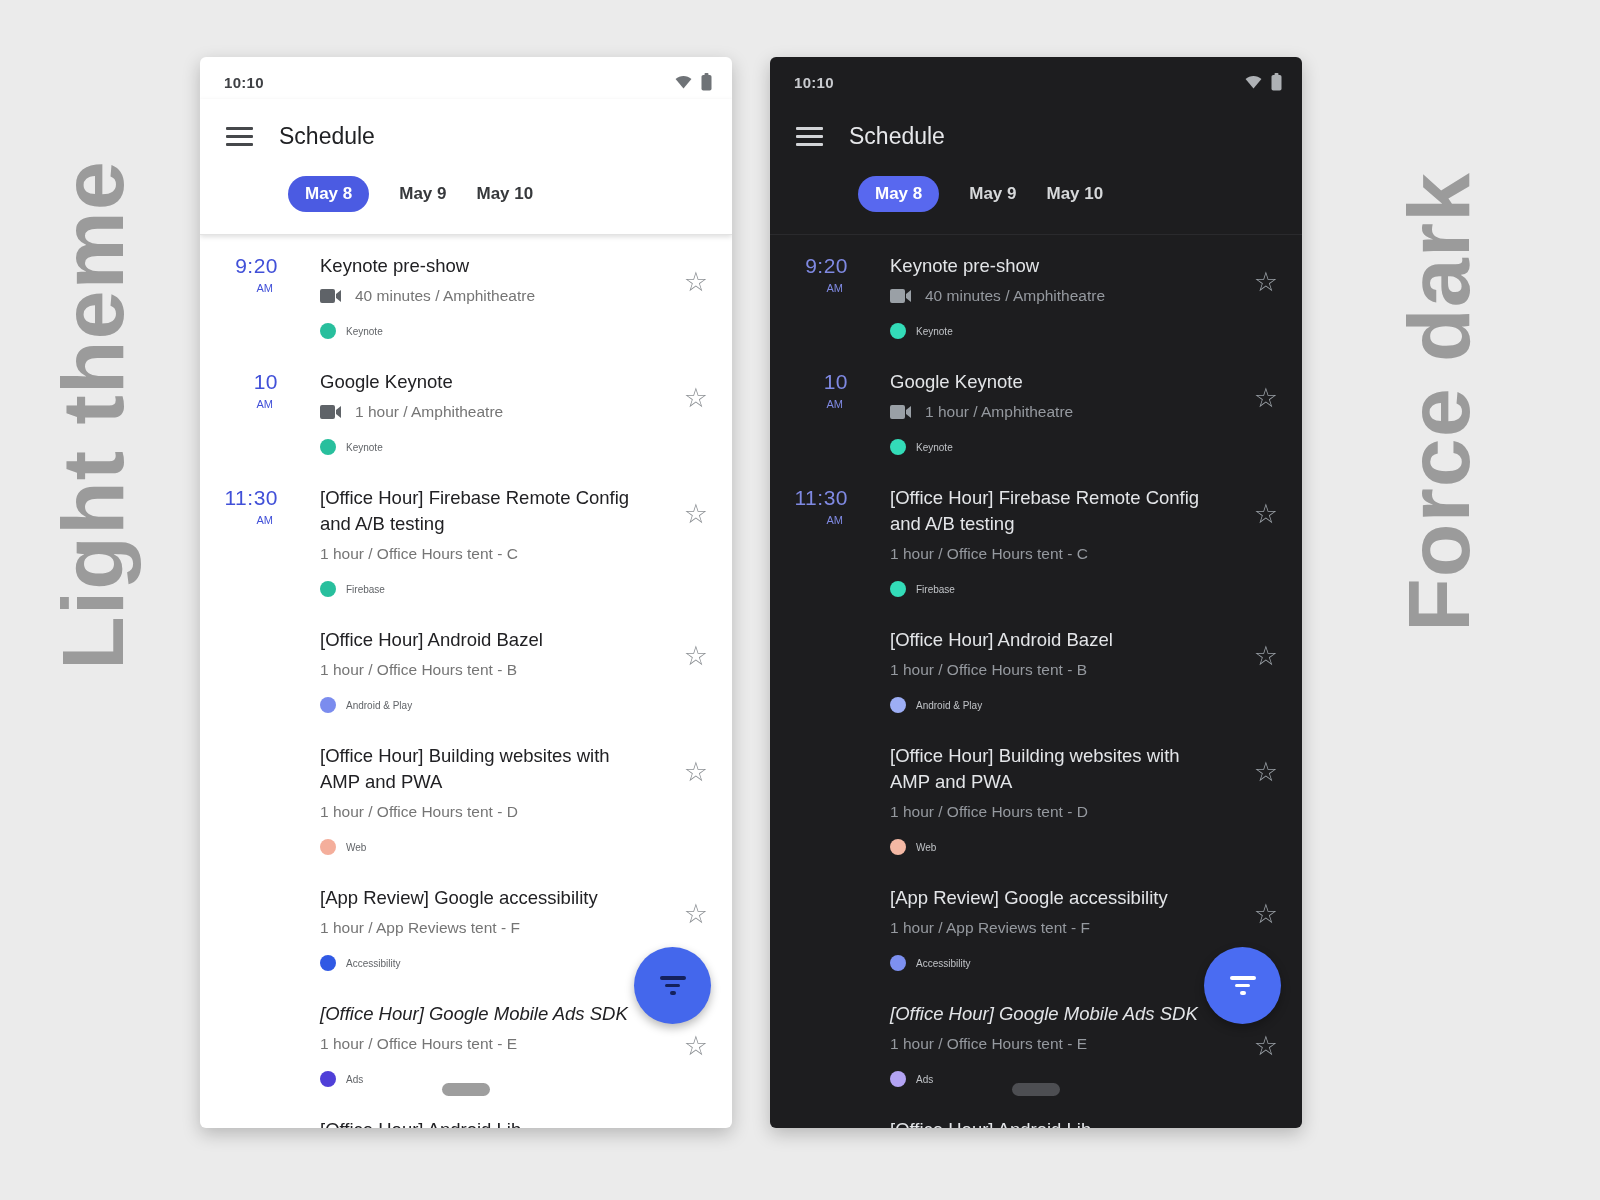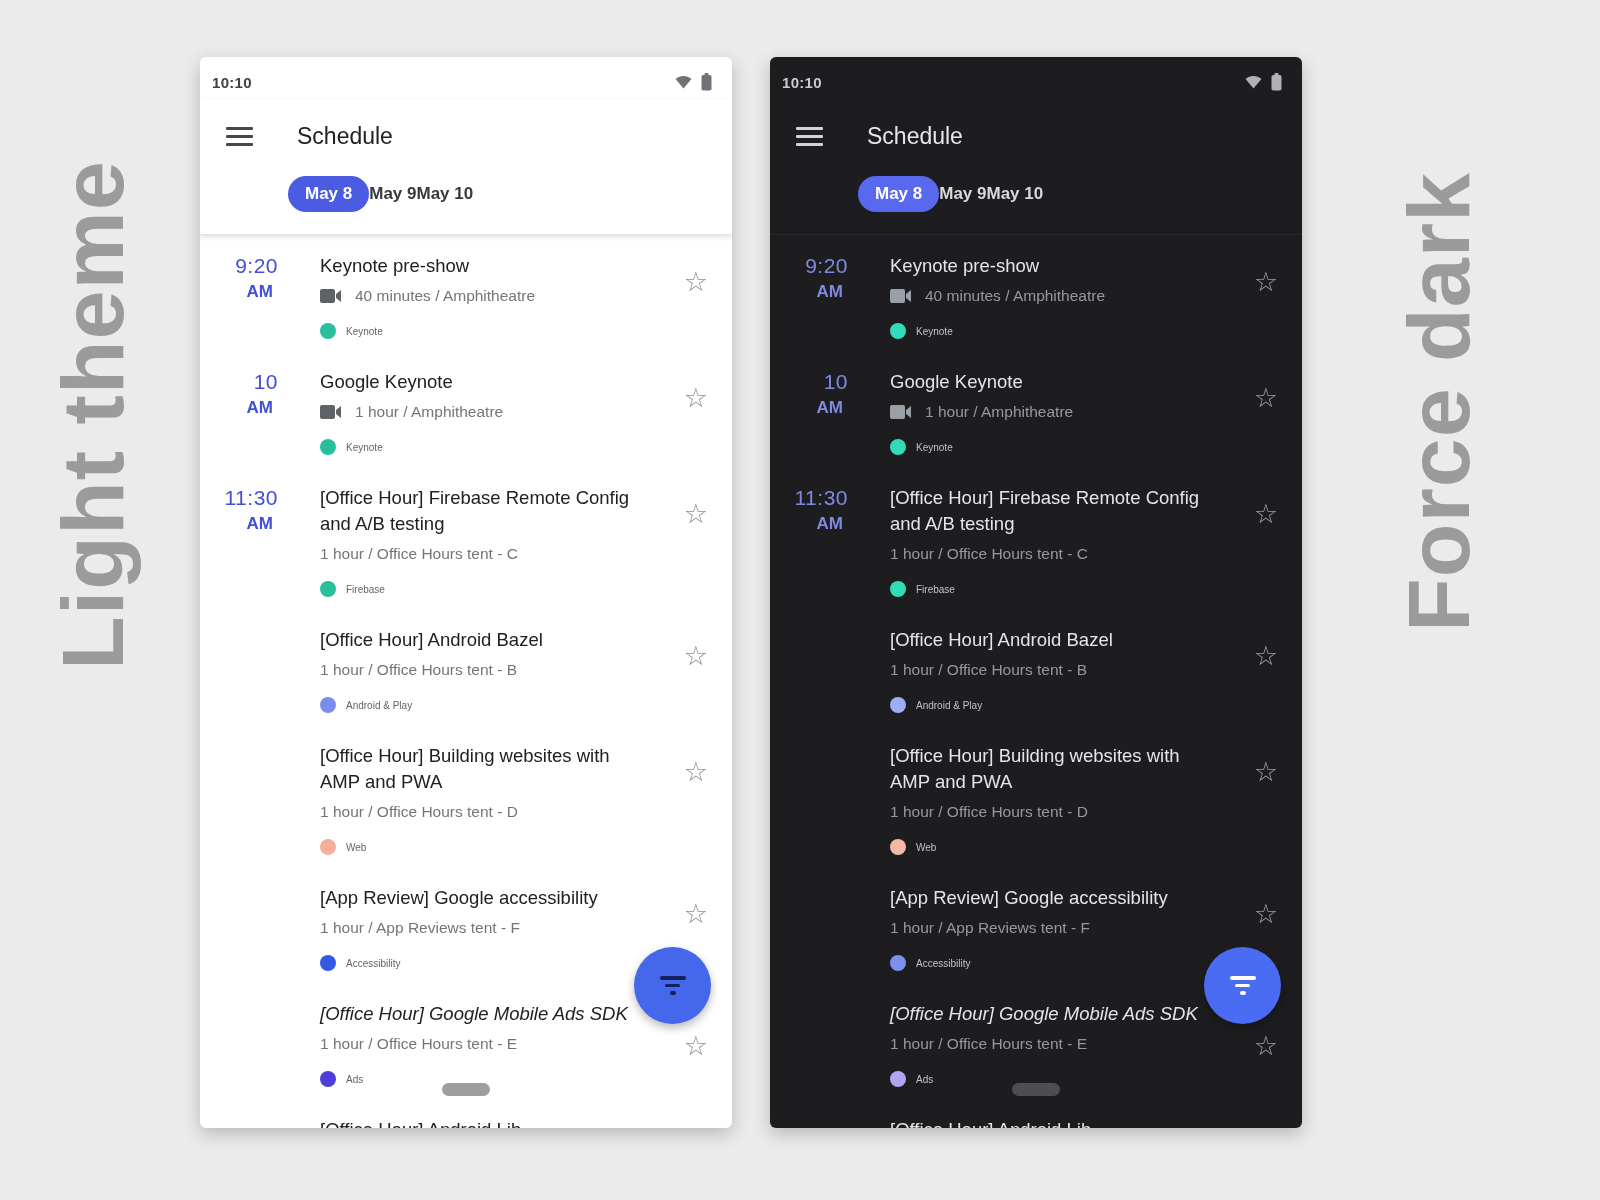--- a/index.html
+++ b/index.html
@@ -26,46 +26,46 @@
     border-radius:6px;overflow:hidden;
     box-shadow:0 6px 18px rgba(0,0,0,.22);
     background:var(--bg);
   }
   #phone-light{left:200px;}
   #phone-dark{left:770px;}
 
   
   .status{
     height:34px;display:flex;align-items:center;justify-content:space-between;
-    padding:8px 20px 0 12px;
+    padding:8px 20px 0 24px;
     color:var(--status-text);font-size:15px;font-weight:bold;letter-spacing:.3px;
   }
   .status-icons{display:flex;gap:9px;align-items:center;}
   .status-icons svg{fill:var(--status-icon);}
 
   
   .appbar{
     position:relative;z-index:3;background:var(--bg);
     border-bottom:1px solid var(--divider);
   }
   .phone[data-theme="light"] .appbar{box-shadow:0 2px 5px rgba(0,0,0,.13);}
   .toolbar{display:flex;align-items:center;padding:24px 24px 4px 26px;}
   .burger{width:27px;display:flex;flex-direction:column;gap:5px;cursor:pointer;}
   .burger span{height:3px;background:var(--menu);border-radius:1px;}
-  .app-title{margin-left:44px;font-size:23px;color:var(--title-strong);}
-  .tabs{display:flex;align-items:center;padding:22px 0 22px 88px;}
+  .app-title{margin-left:26px;font-size:23px;color:var(--title-strong);}
+  .tabs{display:flex;align-items:center;gap:30px;padding:22px 0 22px 88px;}
   .tab{font-size:17px;font-weight:bold;color:var(--tab-text);cursor:pointer;}
   .tab.selected{background:var(--pill);color:#ffffff;padding:8px 17px;border-radius:20px;}
 
   
   .list{padding-top:18px;position:relative;z-index:1;}
   .session{display:flex;padding:0 24px 0 16px;margin-bottom:28px;}
   .time-col{width:62px;flex:none;text-align:right;padding-top:1px;}
   .time-num{font-size:21px;color:var(--time);letter-spacing:.5px;text-align:right;}
-  .time-ampm{font-size:17px;font-weight:bold;color:var(--time);margin-top:4px;padding-right:5px;}
+  .time-ampm{font-size:11px;font-weight:normal;color:var(--time);margin-top:4px;padding-right:5px;}
   .body-col{flex:1;min-width:0;margin-left:42px;}
   .s-title{font-size:18.5px;line-height:26px;color:var(--title);font-weight:500;max-width:330px;}
   .session.clip .s-title{white-space:nowrap;max-width:none;overflow:visible;font-style:italic;}
   .meta-row{display:flex;align-items:center;margin-top:5px;height:24px;}
   .videocam{margin-right:14px;flex:none;fill:var(--icon);}
   .meta-text{font-size:15.5px;color:var(--secondary);}
   .tag-row{display:flex;align-items:center;margin-top:13px;height:20px;}
   .dot{width:16px;height:16px;border-radius:50%;margin-right:10px;flex:none;}
   .tag-label{font-size:10px;color:var(--tag-text);text-align:right;}
   .star-col{width:38px;flex:none;text-align:right;}

